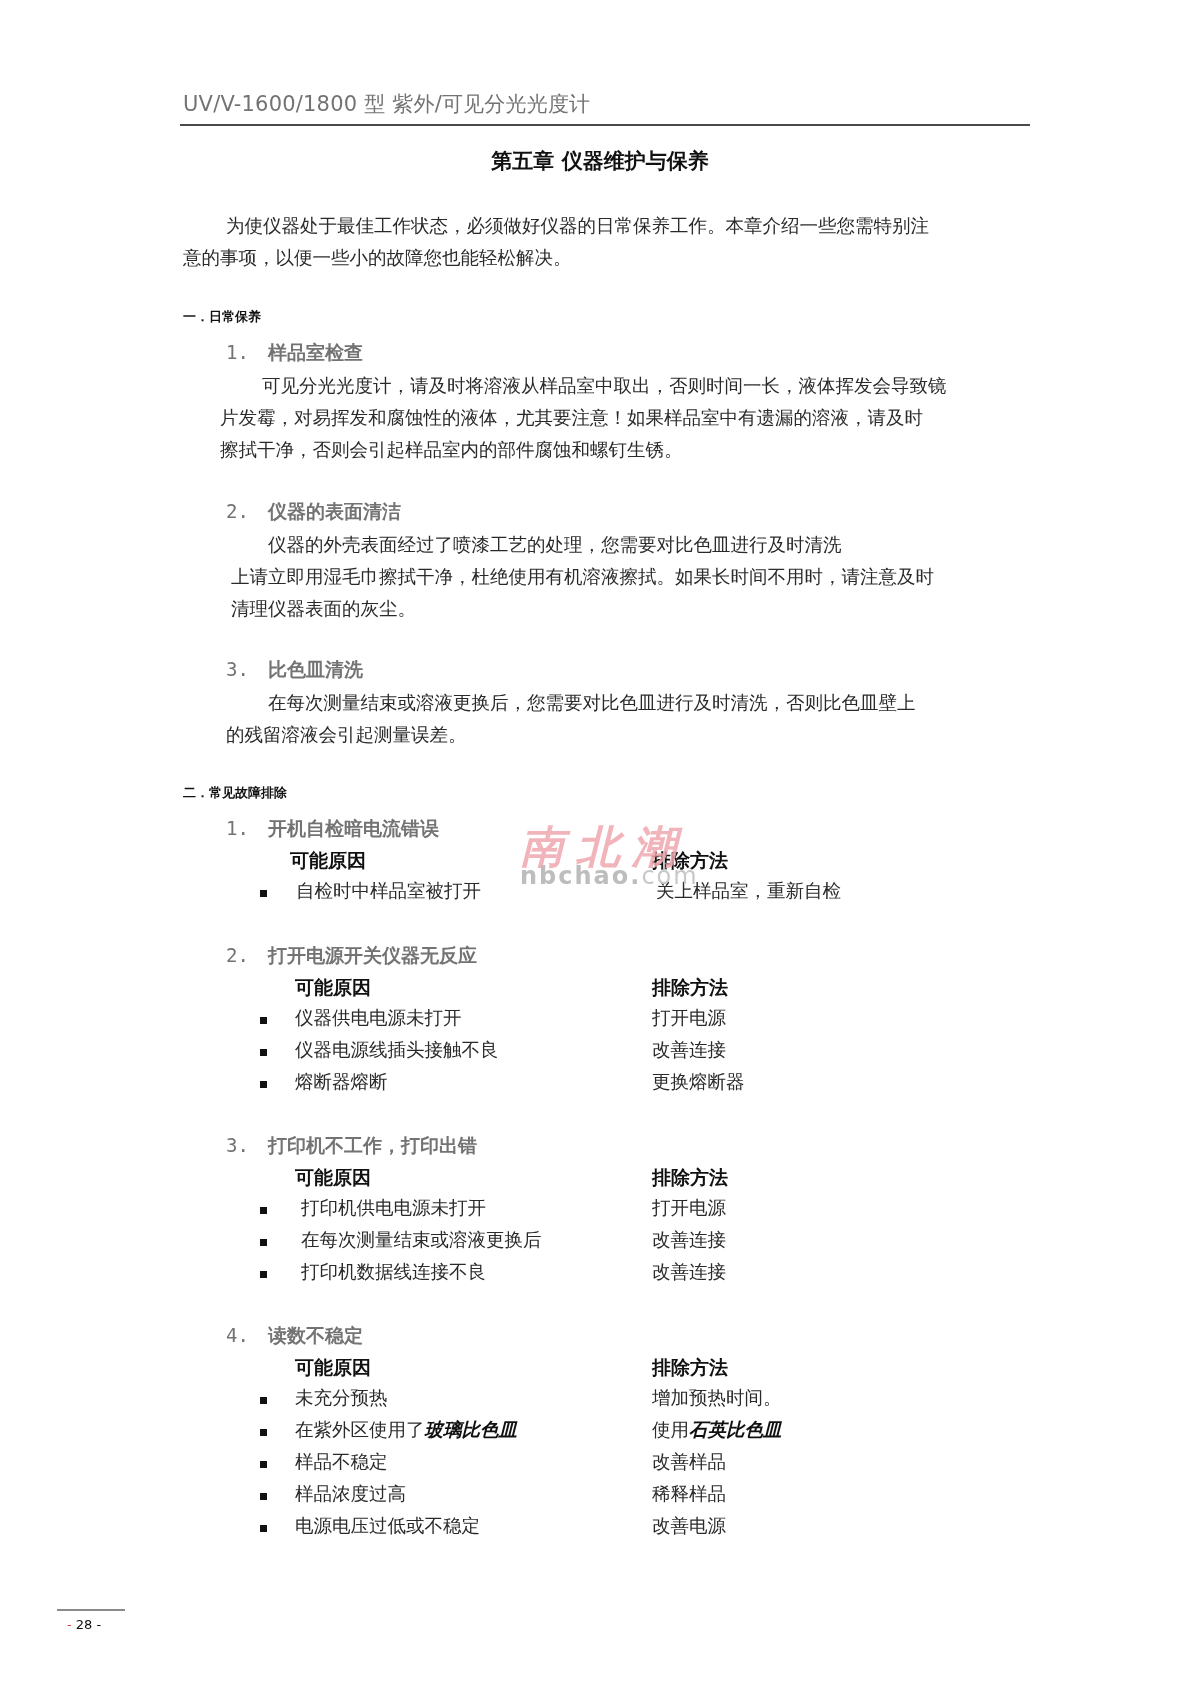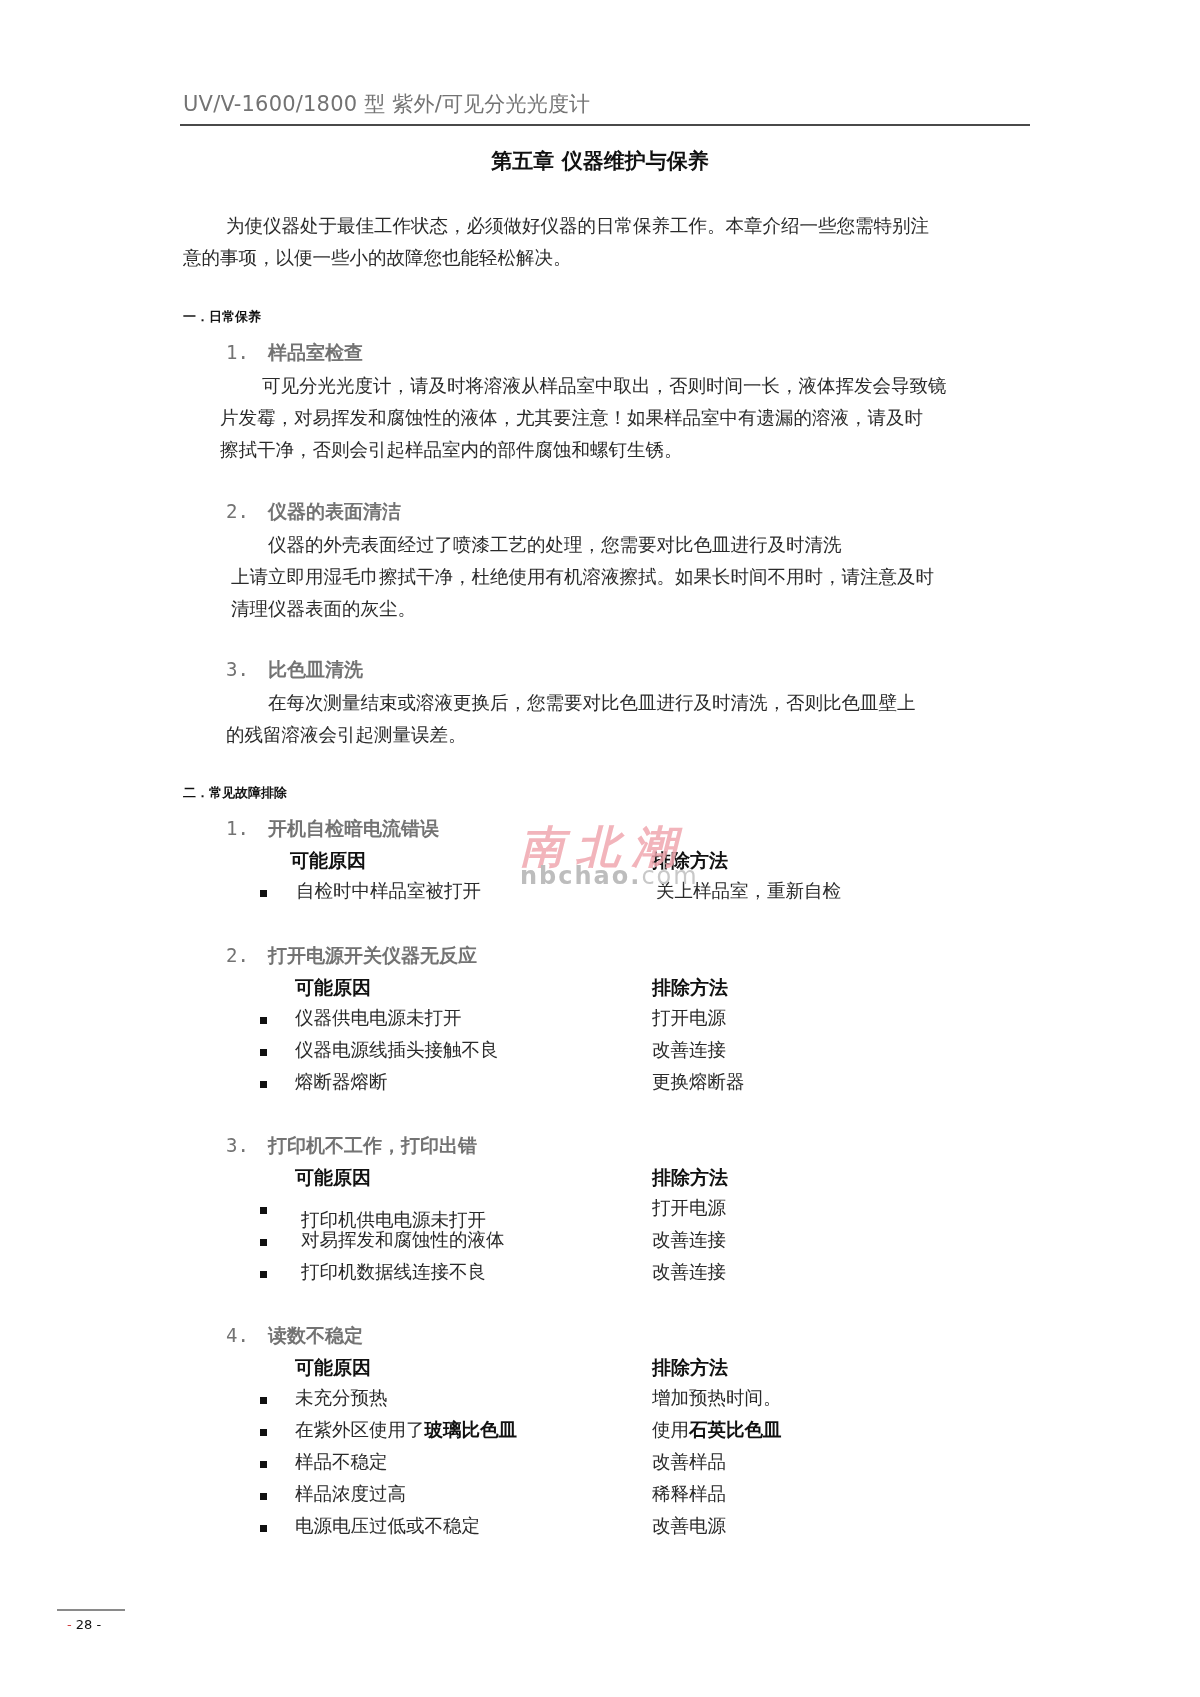--- a/index.html
+++ b/index.html
@@ -10,21 +10,21 @@
   .header-rule { position: absolute; left: 180px; top: 124px; width: 850px; height: 2px; background: #4a4a4a; }
   .chapter-title { position: absolute; left: 0; width: 1200px; top: 147px; text-align: center;
                    font-family: "DejaVu Sans", "Liberation Sans", sans-serif; font-weight: bold; font-size: 21px; color: #111; }
   .p { position: absolute; font-size: 18.5px; line-height: 32px; color: #2a2a2a; white-space: nowrap; }
   .h1 { position: absolute; font-family: "DejaVu Sans", "Liberation Sans", sans-serif; font-weight: bold; font-size: 13px; color: #111; }
   .h2 { position: absolute; font-family: "DejaVu Sans", "Liberation Sans", sans-serif; font-weight: bold; font-size: 19px; color: #737373; }
   .h2 .num { font-family: "DejaVu Sans Mono", "Liberation Mono", monospace; font-weight: normal; display: inline-block; width: 42px; }
   .col-head { position: absolute; font-family: "DejaVu Sans", "Liberation Sans", sans-serif; font-weight: bold; font-size: 19px; color: #111; }
   .row { position: absolute; font-size: 18.5px; color: #2a2a2a; white-space: nowrap; }
   .bullet { position: absolute; width: 7px; height: 7px; background: #111; }
-  .bold { font-weight: bold; font-family: "DejaVu Sans", "Liberation Sans", sans-serif; color: #111; }
+  .bold { font-weight: bold; font-family: "DejaVu Sans", "Liberation Sans", sans-serif; color: #111; font-style: italic; }
   .watermark-cn { position: absolute; left: 520px; top: 818px; font-family: "DejaVu Serif", serif; font-weight: bold;
                   font-size: 44px; color: #f0a8b0; opacity: 0.85; letter-spacing: 12px; font-style: italic; }
   .watermark-en { position: absolute; left: 520px; top: 862px; font-family: "DejaVu Sans", sans-serif; font-weight: bold;
                   font-size: 24px; color: #bdbdbd; letter-spacing: 2px; }
   .watermark-en .light { font-weight: normal; color: #c8c8c8; }
   .footer-rule { position: absolute; left: 57px; top: 1609px; width: 68px; height: 2px; background: #8a8a8a; }
   .page-num { position: absolute; left: 67px; top: 1617px; font-family: "DejaVu Sans", "Liberation Sans", sans-serif; font-size: 13px; color: #111; }
   .page-num .dash-red { color: #d04040; }
 </style>
 </head>
@@ -88,24 +88,24 @@
 <div class="bullet" style="left:260px; top:1081px;"></div>
 <div class="row" style="left:295px; top:1069px;">熔断器熔断</div>
 <div class="row" style="left:652px; top:1069px;">更换熔断器</div>
 
 <div class="h2" style="left:226px; top:1133px;">
   <span class="num">3.</span><span>打印机不工作，打印出错</span>
 </div>
 <div class="col-head" style="left:295px; top:1165px;">可能原因</div>
 <div class="col-head" style="left:652px; top:1165px;">排除方法</div>
 <div class="bullet" style="left:260px; top:1207px;"></div>
-<div class="row" style="left:301px; top:1195px;margin-top:12px;">打印机供电电源未打开</div>
+<div class="row" style="left:301px; top:1195px;">打印机供电电源未打开</div>
 <div class="row" style="left:652px; top:1195px;">打开电源</div>
 <div class="bullet" style="left:260px; top:1239px;"></div>
-<div class="row" style="left:301px; top:1227px;">对易挥发和腐蚀性的液体</div>
+<div class="row" style="left:301px; top:1227px;">在每次测量结束或溶液更换后</div>
 <div class="row" style="left:652px; top:1227px;">改善连接</div>
 <div class="bullet" style="left:260px; top:1271px;"></div>
 <div class="row" style="left:301px; top:1259px;">打印机数据线连接不良</div>
 <div class="row" style="left:652px; top:1259px;">改善连接</div>
 
 <div class="h2" style="left:226px; top:1323px;">
   <span class="num">4.</span><span>读数不稳定</span>
 </div>
 <div class="col-head" style="left:295px; top:1355px;">可能原因</div>
 <div class="col-head" style="left:652px; top:1355px;">排除方法</div>

